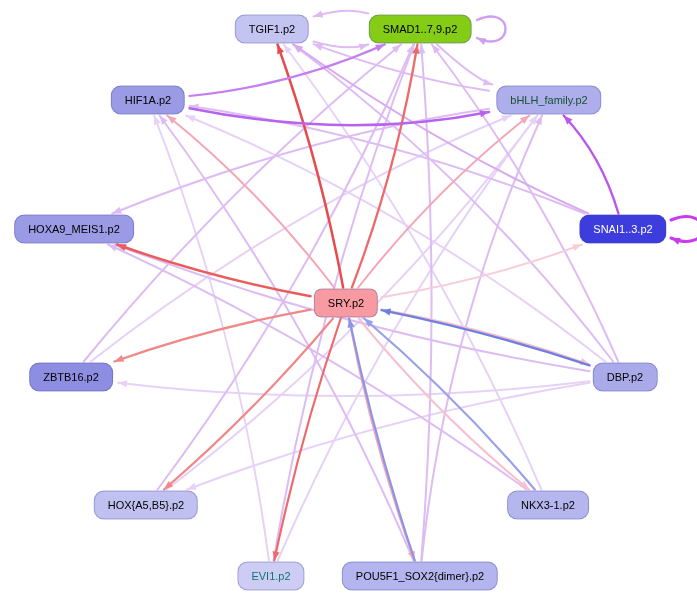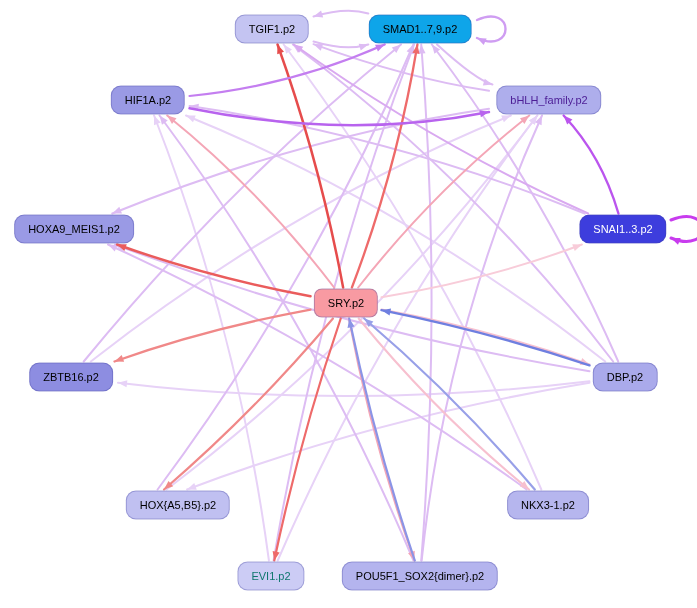--- a/index.html
+++ b/index.html
@@ -119,25 +119,25 @@
       <path d="M189.5 108.3 Q 348.5 140.1 489 112" fill="none" stroke="#b863ee" stroke-width="2.4" stroke-linecap="round"></path>
       <polygon points="489,112 480.8807920052792,117.29513564873096 479.4687558322843,110.23495478375634" fill="#b863ee"></polygon>
       <path d="M618.4543472335787 213.5 Q 601.48 155.62 563.6249550521395 115.5" fill="none" stroke="#bb55ee" stroke-width="2.4" stroke-linecap="round"></path>
       <polygon points="563.6249550521395,115.5 572.4198779021679,119.57545482885641 567.1830337857073,124.51665546229489" fill="#bb55ee"></polygon>
       <path d="M477 20 C 515 3 515 55 477 38" fill="none" stroke="#cf9df2" stroke-width="2.4" stroke-linecap="round"></path>
       <polygon points="477,38 486.685482083264,38.38914883370257 483.74524645084455,44.961440247346" fill="#cf9df2"></polygon>
       <path d="M671 220 C 713 203 713 255 671 238" fill="none" stroke="#c83cee" stroke-width="3" stroke-linecap="round"></path>
       <polygon points="671,238 680.6932152468479,238.0397262919953 677.9918273911691,244.713743347202" fill="#c83cee"></polygon>
     </svg>
 <div class="node" style="left: 272px; top: 29px; background: rgb(196, 196, 242); color: rgb(0, 0, 0);">TGIF1.p2</div>
-    <div class="node" style="left: 420px; top: 29px; background: #0ea5e9; color: rgb(0, 0, 0);">SMAD1..7,9.p2</div>
+    <div class="node" style="left: 420px; top: 29px; background: #84cc16; color: rgb(0, 0, 0);">SMAD1..7,9.p2</div>
     <div class="node" style="left: 148px; top: 100px; background: rgb(154, 154, 229); color: rgb(0, 0, 0);">HIF1A.p2</div>
-    <div class="node" style="left: 549px; top: 100px; background: rgb(174, 174, 236); color: #4c1d95;">bHLH_family.p2</div>
+    <div class="node" style="left: 549px; top: 100px; background: rgb(174, 174, 236); color: #14532d;">bHLH_family.p2</div>
     <div class="node" style="left: 74px; top: 229px; background: rgb(154, 154, 229); color: rgb(0, 0, 0);">HOXA9_MEIS1.p2</div>
     <div class="node" style="left: 623px; top: 229px; background: rgb(61, 61, 221); color: rgb(255, 255, 255);">SNAI1..3.p2</div>
     <div class="node" style="left: 346px; top: 303px; background: rgb(248, 154, 162); color: rgb(0, 0, 0); border-radius: 8px;">SRY.p2</div>
     <div class="node" style="left: 71px; top: 377px; background: rgb(141, 141, 225); color: rgb(0, 0, 0);">ZBTB16.p2</div>
     <div class="node" style="left: 625px; top: 377px; background: rgb(170, 170, 235); color: rgb(0, 0, 0);">DBP.p2</div>
-    <div class="node" style="left: 146px; top: 505px; background: rgb(192, 192, 241); color: rgb(0, 0, 0); margin-left: 32px;">HOX{A5,B5}.p2</div>
+    <div class="node" style="left: 146px; top: 505px; background: rgb(192, 192, 241); color: rgb(0, 0, 0);">HOX{A5,B5}.p2</div>
     <div class="node" style="left: 548px; top: 505px; background: rgb(182, 182, 238); color: rgb(0, 0, 0);">NKX3-1.p2</div>
     <div class="node" style="left: 271px; top: 576px; background: rgb(204, 204, 245); color: #0f766e;">EVI1.p2</div>
     <div class="node" style="left: 420px; top: 576px; background: rgb(180, 180, 238); color: rgb(0, 0, 0);">POU5F1_SOX2{dimer}.p2</div>
   </div>
 
 </body></html>

